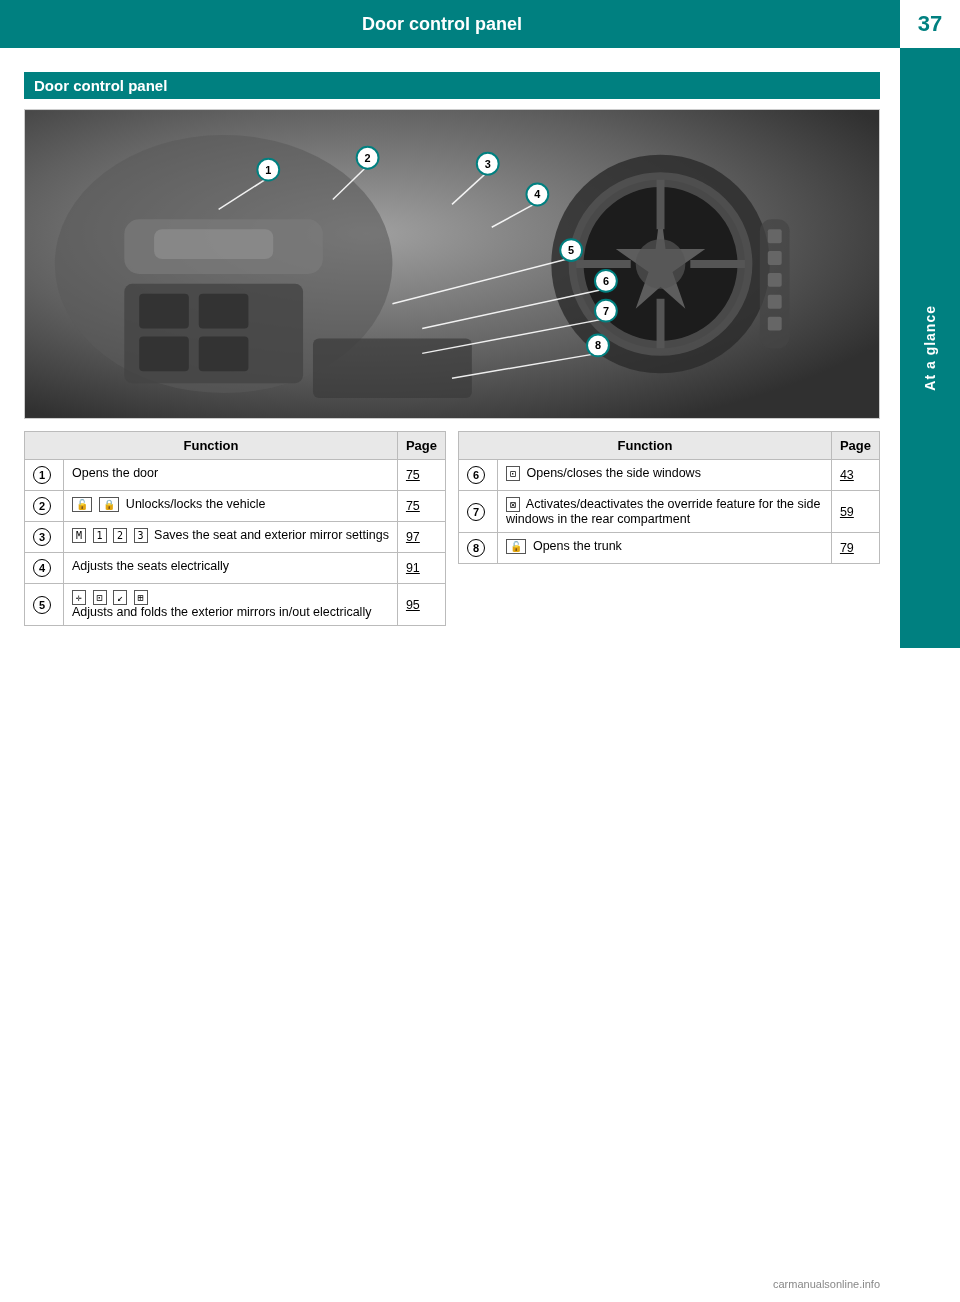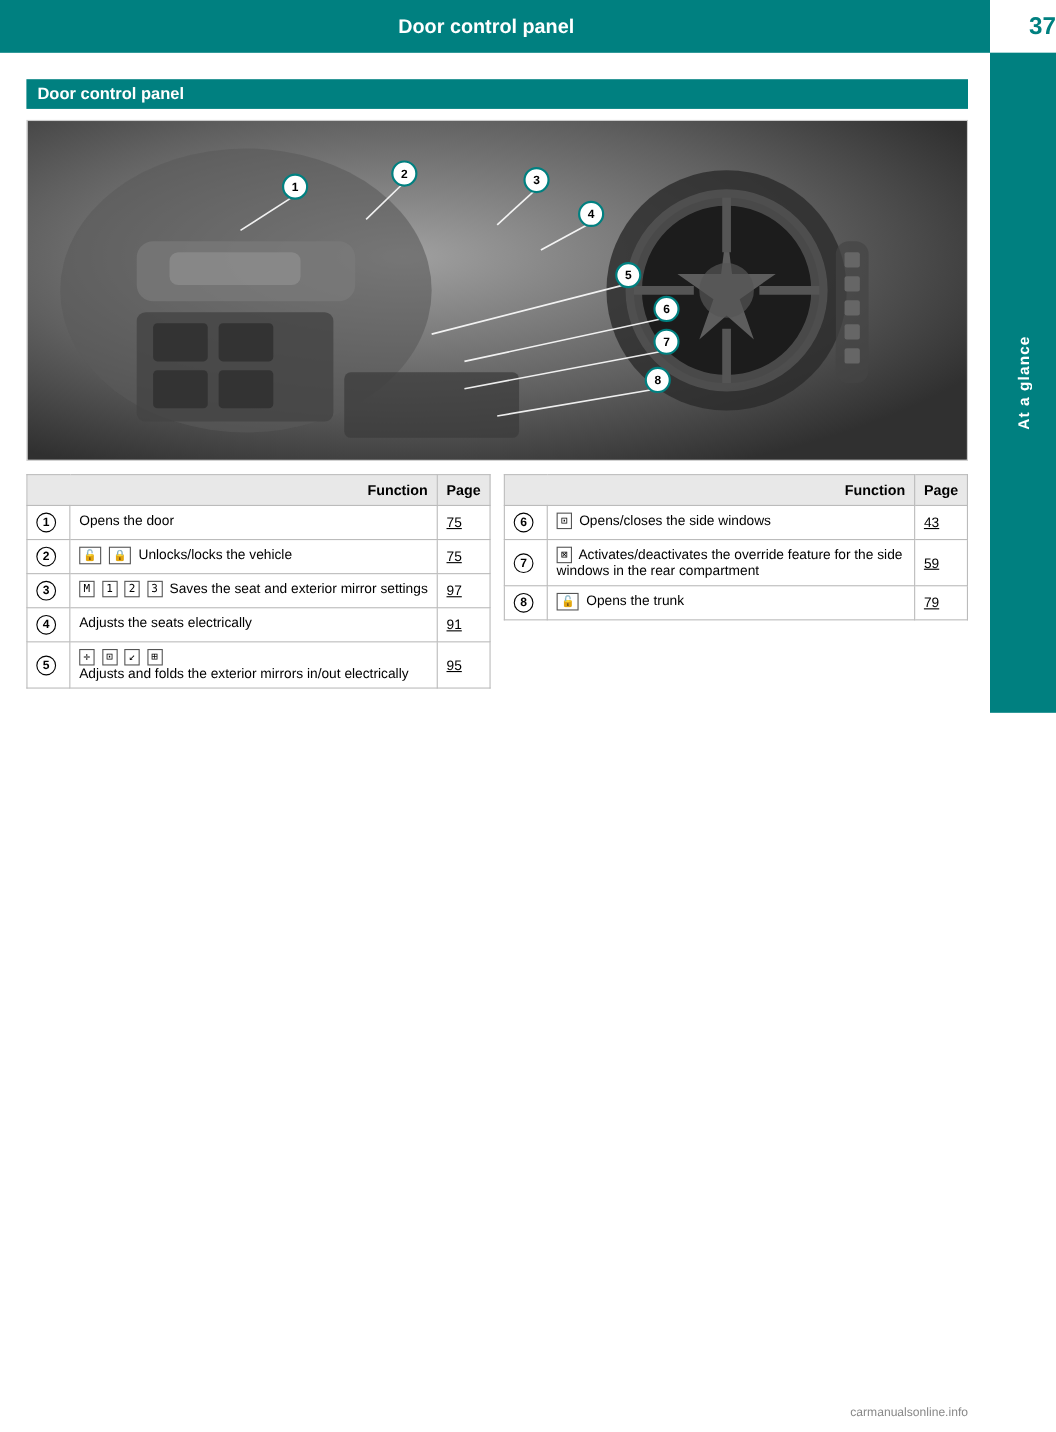--- a/index.html
+++ b/index.html
@@ -33,21 +33,21 @@
     }
     .page-number-box {
       position: absolute;
       right: 0;
       top: 0;
       background: #fff;
       width: 60px;
       height: 48px;
       display: flex;
       align-items: center;
-      justify-content: flex-end;
+      justify-content: center;
     }
     .page-number {
       color: #008080;
       font-size: 22px;
       font-weight: bold;
     }
 
     
     .right-sidebar {
       position: absolute;
@@ -111,21 +111,21 @@
     table {
       width: 100%;
       border-collapse: collapse;
       font-size: 13px;
     }
     table thead tr {
       background: #e8e8e8;
     }
     table th {
       padding: 6px 8px;
-      text-align: right;
+      text-align: center;
       font-weight: bold;
       border: 1px solid #bbb;
       font-size: 13px;
     }
     table th.page-col {
       width: 45px;
     }
     table td {
       padding: 6px 8px;
       border: 1px solid #bbb;

